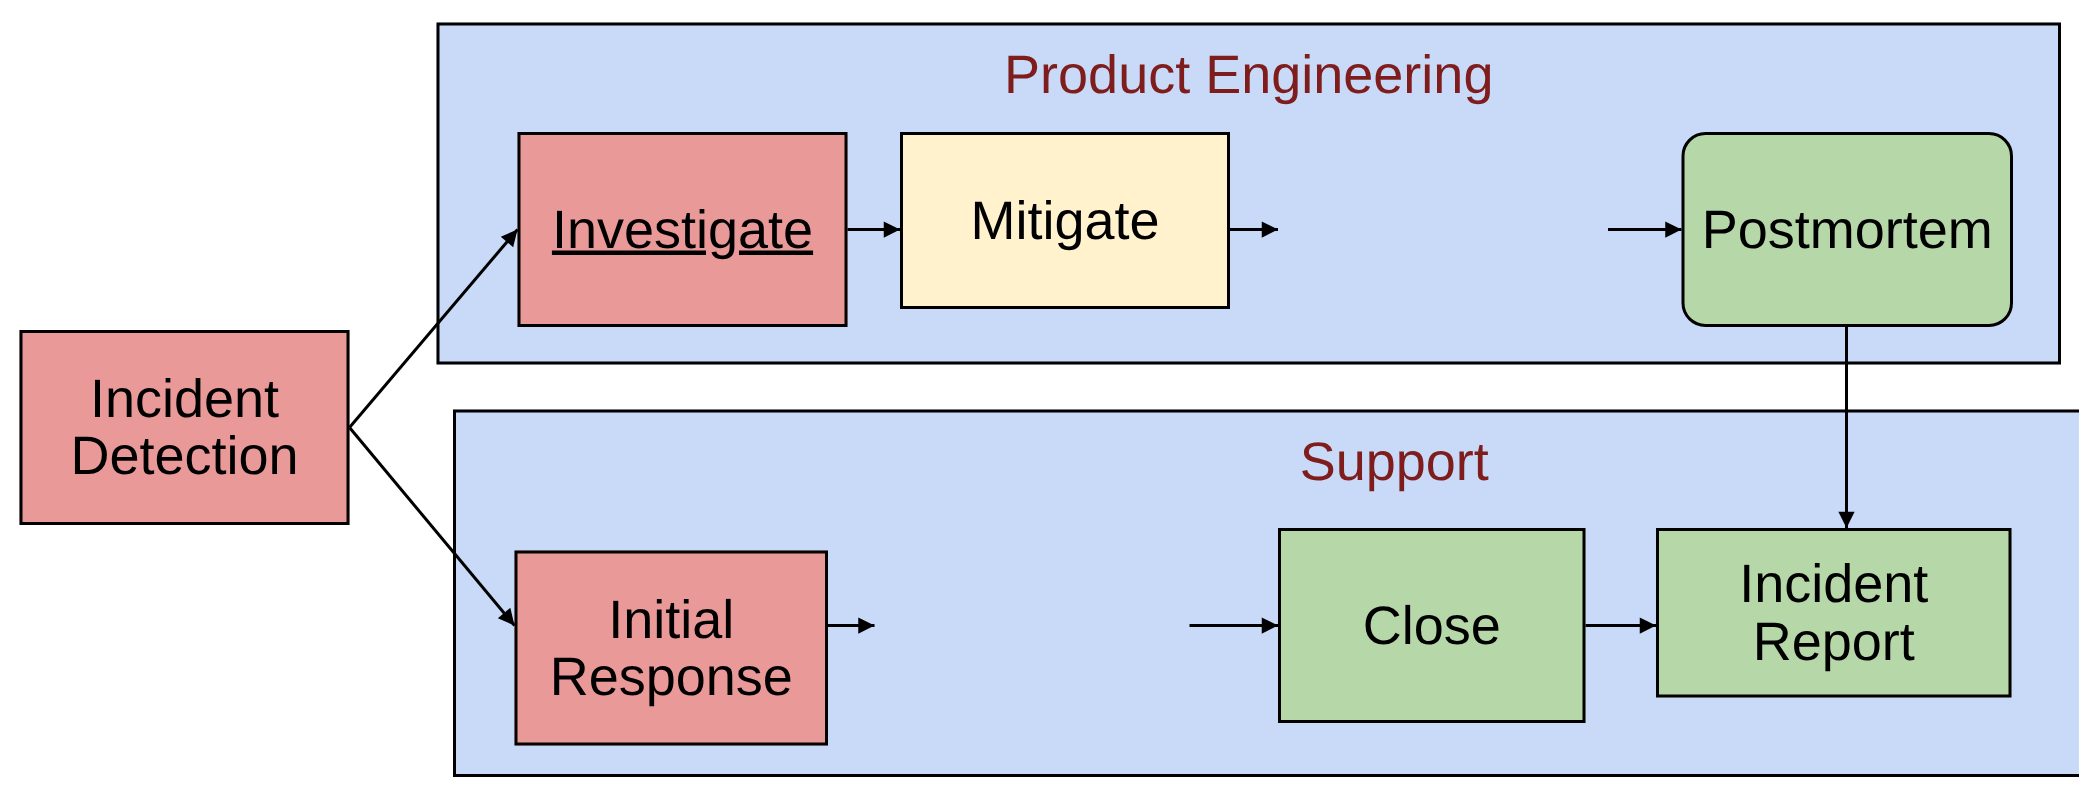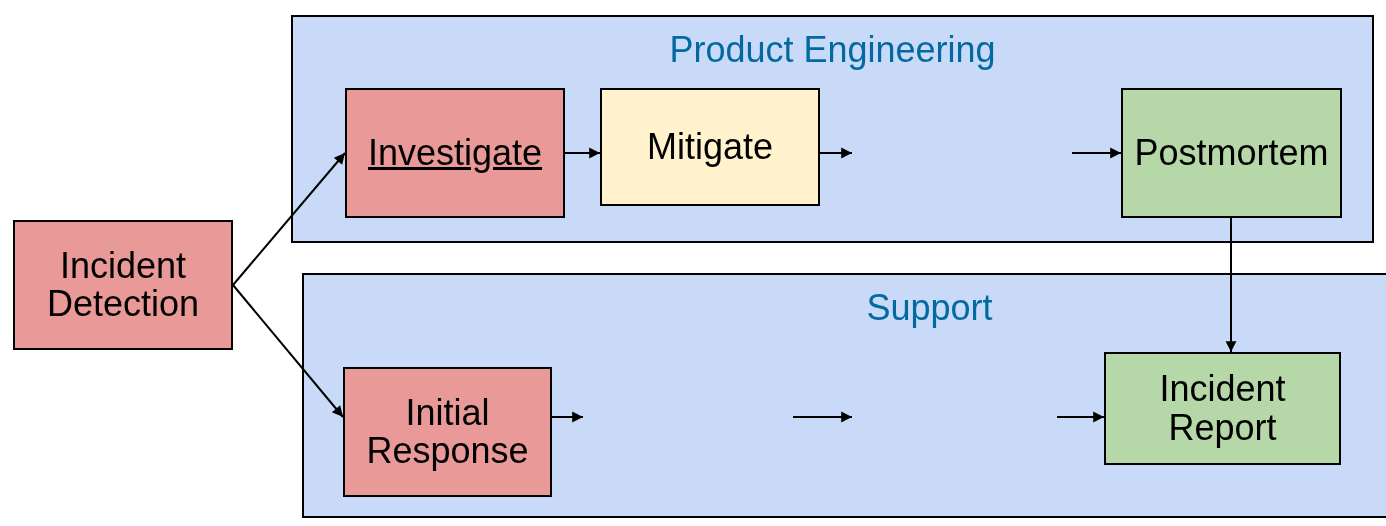--- a/index.html
+++ b/index.html
@@ -25,21 +25,21 @@
     z-index: 1;
   }
   .lane-title {
     position: absolute;
     top: 14px;
     left: 0;
     right: 0;
     text-align: center;
     font-size: 36px;
     line-height: 1.06;
-    color: #0369a1;
+    color: #7f1d1d;
   }
   .node {
     position: absolute;
     border: 2px solid var(--line-black, #000000);
     box-sizing: border-box;
     display: flex;
     align-items: center;
     justify-content: center;
     text-align: center;
     font-size: 36px;
@@ -84,26 +84,29 @@
   <div class="node red" style="left:13px; top:220px; width:220px; height:130px;">
     <span>Incident Detection</span>
   </div>
 
   <div class="node red" style="left:345px; top:88px; width:220px; height:130px;text-decoration:underline;">
     <span>Investigate</span>
   </div>
   <div class="node yellow" style="left:600px; top:88px; width:220px; height:118px;">
     <span>Mitigate</span>
   </div>
-  <div class="node green" style="left:1121px; top:88px; width:221px; height:130px;">
+  <div class="node green" style="left:1121px; top:88px; width:221px; height:130px;border-radius:16px;">
     <span>Postmortem</span>
   </div>
 
   <div class="node red" style="left:343px; top:352px; width:209px; height:130px;margin-top:15px;">
     <span>Initial Response</span>
+  </div>
+  <div class="node green" style="left:852px; top:352px; width:205px; height:130px;">
+    <span>Close</span>
   </div>
   <div class="node green" style="left:1104px; top:352px; width:237px; height:113px;">
     <span>Incident Report</span>
   </div>
 
   <svg class="edges" viewBox="0 0 1386 526" xmlns="http://www.w3.org/2000/svg">
     <defs>
       <marker id="ah" viewBox="0 0 12 12" refX="11" refY="6" markerWidth="13" markerHeight="13" markerUnits="userSpaceOnUse" orient="auto">
         <path class="ah" d="M1,1 L11,6 L1,11 z"></path>
       </marker>

